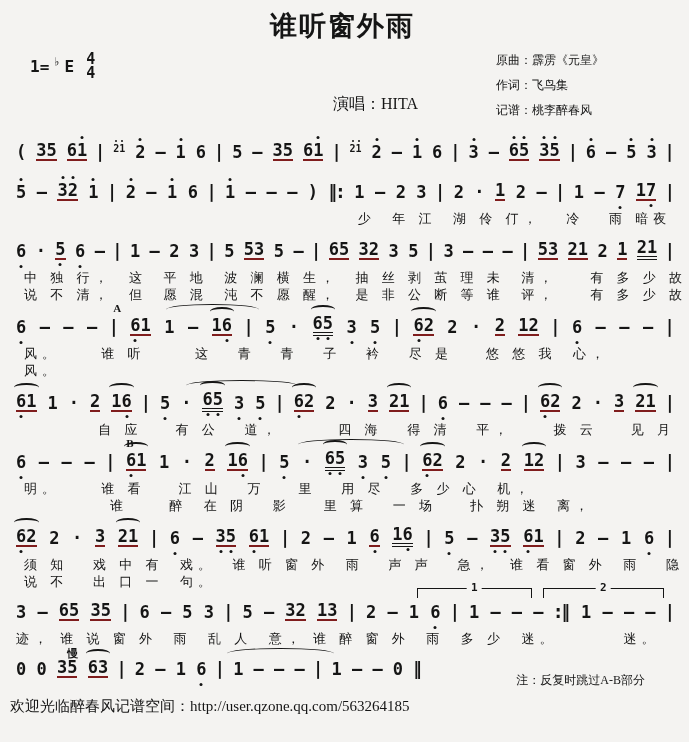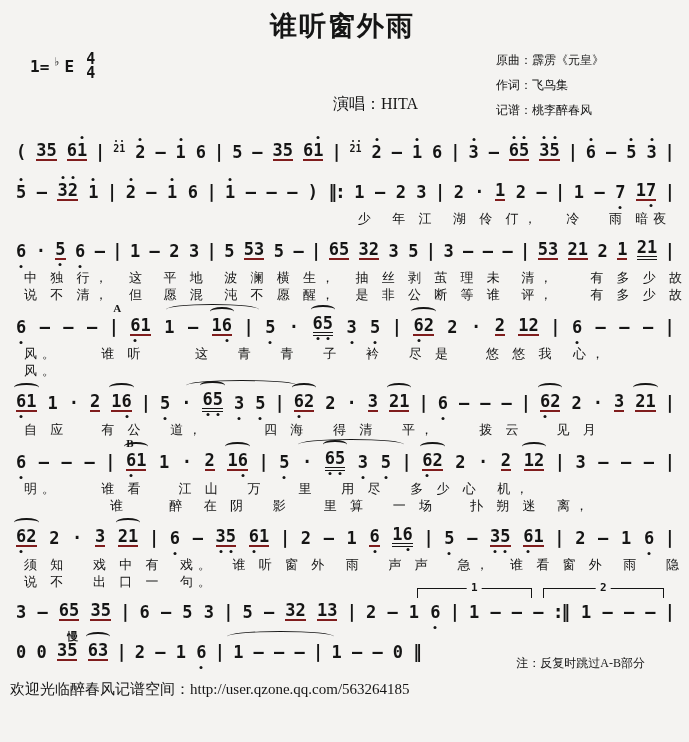--- a/index.html
+++ b/index.html
@@ -263,21 +263,21 @@
         <span class="tok"><span class="nc"><span class="t">–</span></span></span>
         <span class="tok"><span class="nc"><span class="t">–</span></span></span>
         <span class="tok bar"><span class="nc"><span class="t">|</span></span></span>
         <span class="tok u1"><span class="nc"><span class="t">6</span><span class="d be"></span></span><span class="nc"><span class="t">2</span></span><span class="arc"></span></span>
         <span class="tok"><span class="nc"><span class="t">2</span></span></span>
         <span class="tok"><span class="nc"><span class="t">·</span></span></span>
         <span class="tok u1"><span class="nc"><span class="t">3</span></span></span>
         <span class="tok u1"><span class="nc"><span class="t">2</span></span><span class="nc"><span class="t">1</span></span><span class="arc"></span></span>
         <span class="tok bar"><span class="nc"><span class="t">|</span></span></span>
       </div>
-      <div class="lyr" style="padding-left: 10px;">自 应    有 公   道，       四 海   得 清   平，     拨 云    见 月</div>
+      <div class="lyr" style="padding-left: 10px; text-align: right;">自 应    有 公   道，       四 海   得 清   平，     拨 云    见 月</div>
     </div>
     <div class="sys">
       <div class="staff" style="width: 100%;">
         <div class="mk" style="left: 17%;">B</div>
         <div class="slur" style="left: 43%; width: 16%;"></div>
         <span class="tok"><span class="nc"><span class="t">6</span><span class="d be"></span></span></span>
         <span class="tok"><span class="nc"><span class="t">–</span></span></span>
         <span class="tok"><span class="nc"><span class="t">–</span></span></span>
         <span class="tok"><span class="nc"><span class="t">–</span></span></span>
         <span class="tok bar"><span class="nc"><span class="t">|</span></span></span>
@@ -373,20 +373,21 @@
         <span class="tok"><span class="nc"><span class="t">–</span></span></span>
         <span class="tok"><span class="nc"><span class="t">–</span></span></span>
         <span class="tok"><span class="nc"><span class="t">–</span></span></span>
         <span class="tok bar"><span class="nc"><span class="t">:</span></span><span class="nc"><span class="t">‖</span></span></span>
         <span class="tok"><span class="nc"><span class="t">1</span></span></span>
         <span class="tok"><span class="nc"><span class="t">–</span></span></span>
         <span class="tok"><span class="nc"><span class="t">–</span></span></span>
         <span class="tok"><span class="nc"><span class="t">–</span></span></span>
         <span class="tok bar"><span class="nc"><span class="t">|</span></span></span>
       </div>
+      <div class="lyr" style="padding-left: 2px;">迹， 谁 说 窗 外  雨  乱 人  意， 谁 醉 窗 外  雨  多 少  迷。        迷。</div>
     </div>
     <div class="sys">
       <div class="staff" style="width: 62%;">
         <div class="mk" style="left: 13%;">慢</div>
         <div class="slur" style="left: 52%; width: 26%;"></div>
         <span class="tok"><span class="nc"><span class="t">0</span></span></span>
         <span class="tok"><span class="nc"><span class="t">0</span></span></span>
         <span class="tok u1"><span class="nc"><span class="t">3</span></span><span class="nc"><span class="t">5</span></span></span>
         <span class="tok u1"><span class="nc"><span class="t">6</span></span><span class="nc"><span class="t">3</span></span><span class="arc"></span></span>
         <span class="tok bar"><span class="nc"><span class="t">|</span></span></span>

